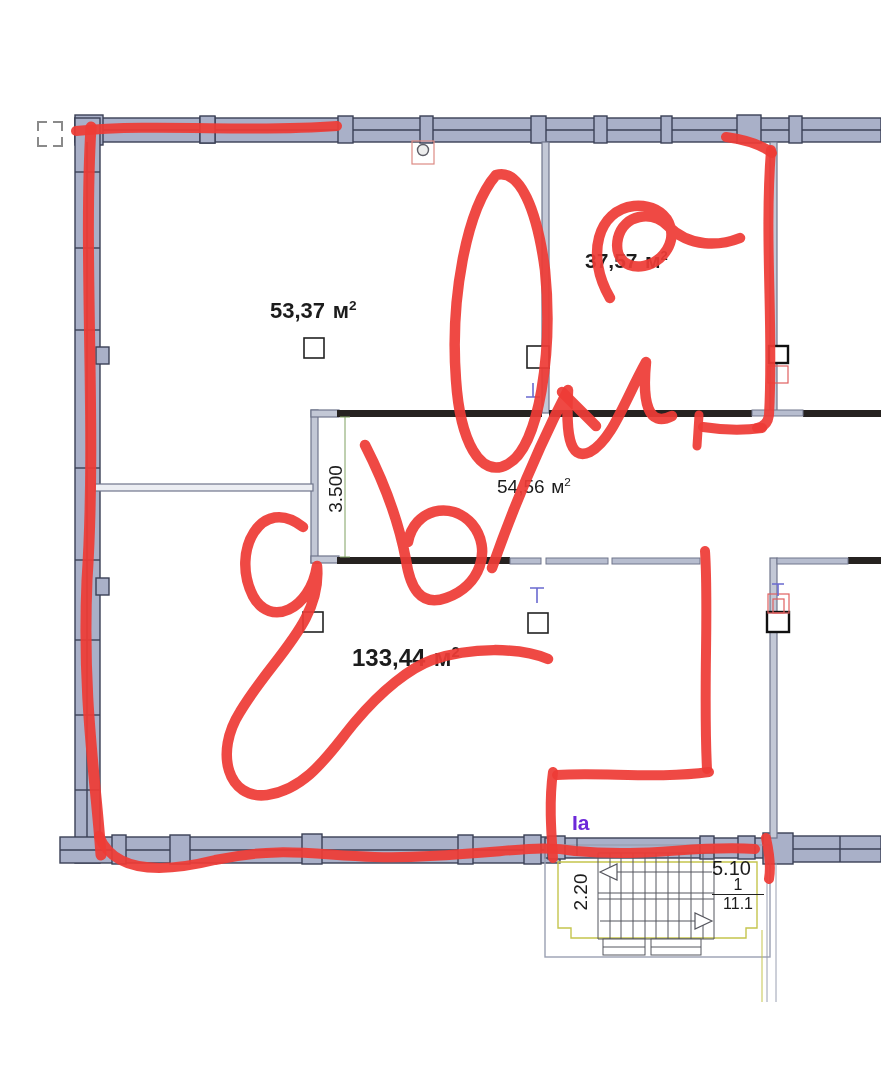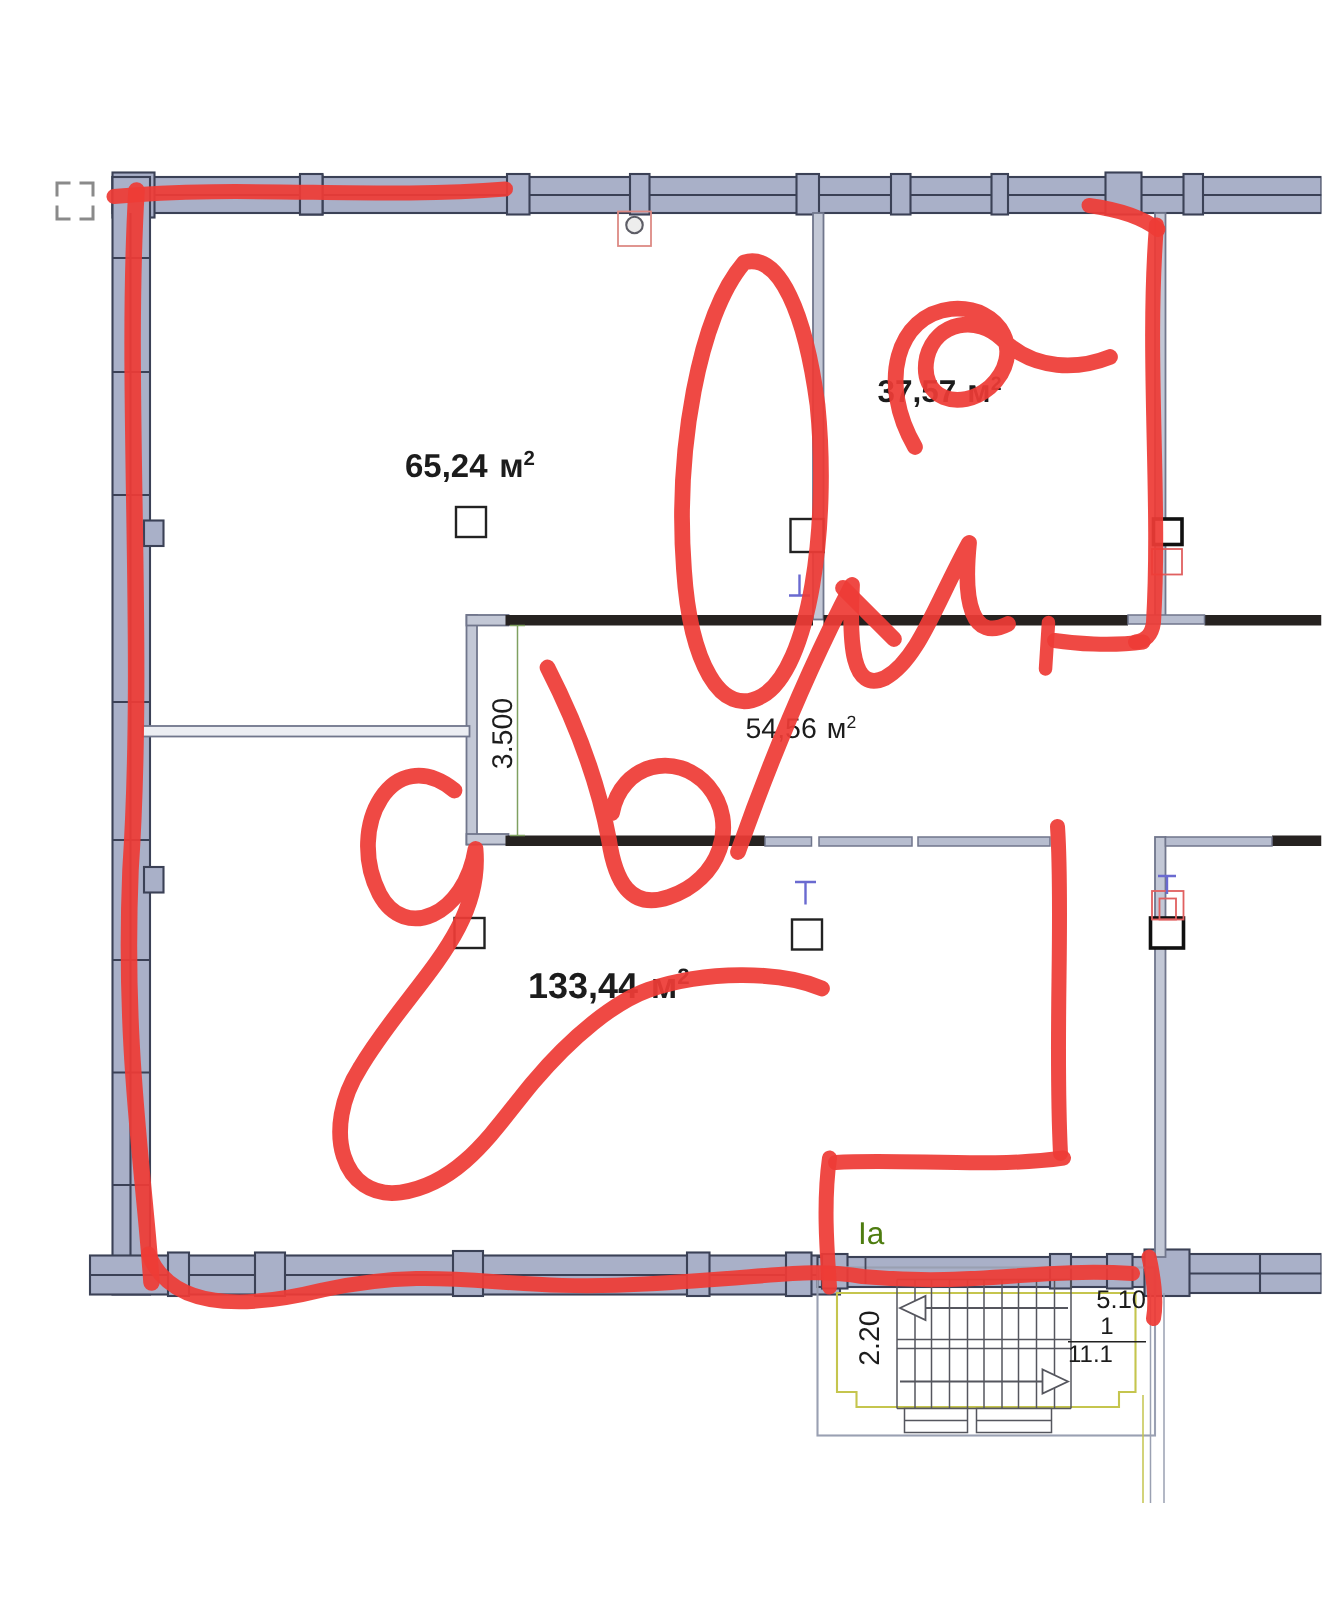--- a/index.html
+++ b/index.html
@@ -10,24 +10,24 @@
   .lbl{position:absolute;color:#1c1c1c;white-space:nowrap;z-index:2;}
   .lbl sup{font-size:62%;vertical-align:super;}
   .bold{font-weight:bold;}
   .rot{transform:rotate(-90deg);transform-origin:center center;}
   .room-81{left:270px;top:298px;font-size:22px;}
   .room-37{left:585px;top:248px;font-size:21px;}
   .room-54{left:497px;top:475px;font-size:19px;font-weight:normal;}
   .room-102{left:352px;top:644px;font-size:24px;}
   .dim-3500{left:300px;top:478px;width:72px;text-align:center;font-size:19px;}
   .dim-220{left:545px;top:881px;width:72px;text-align:center;font-size:19px;}
-  .st-510{left:712px;top:857px;width:52px;text-align:right;font-size:17px;}
+  .st-510{left:712px;top:857px;width:52px;text-align:left;font-size:20px;}
   .st-1{left:712px;top:876px;width:52px;text-align:center;font-size:16px;border-bottom:1.4px solid #222;padding-bottom:0px;}
-  .st-111{left:712px;top:895px;width:52px;font-size:16px;}
-  .sec-ia{left:572px;top:811px;font-size:21px;font-weight:400;color:#4d7c0f;z-index:2;}
+  .st-111{left:712px;top:895px;width:52px;text-align:center;font-size:16px;}
+  .sec-ia{left:572px;top:811px;font-size:21px;font-weight:700;color:#6d28d9;z-index:2;}
   .unit-gap{display:inline-block;width:0.35em;}
 </style>
 </head>
 <body>
 
 <div class="layer" style="z-index:1">
 <svg width="881" height="1080" viewBox="0 0 881 1080">
 
   <g stroke="#3b4156" stroke-width="1.4" fill="#a9b0c8">
     <rect x="75" y="118" width="806" height="24"></rect>
@@ -183,21 +183,21 @@
   </g>
   <g stroke="#6a6ad0" stroke-width="1.6" fill="none">
     <path d="M530,588 H544 M537,588 V603"></path>
     <path d="M533,383 V397 M526,397 H540"></path>
     <path d="M772,584 H784 M778,584 V596"></path>
   </g>
 </svg>
 </div>
 
 <div class="lbl bold room-81">
-  <span>65,24</span><span class="unit-gap"></span><span>м</span><sup>2</sup>
+  <span>53,37</span><span class="unit-gap"></span><span>м</span><sup>2</sup>
 </div>
 <div class="lbl bold room-37">
   <span>37,57</span><span class="unit-gap"></span><span>м</span><sup>2</sup>
 </div>
 <div class="lbl room-54">
   <span>54,56</span><span class="unit-gap"></span><span>м</span><sup>2</sup>
 </div>
 <div class="lbl bold room-102">
   <span>133,44</span><span class="unit-gap"></span><span>м</span><sup>2</sup>
 </div>

